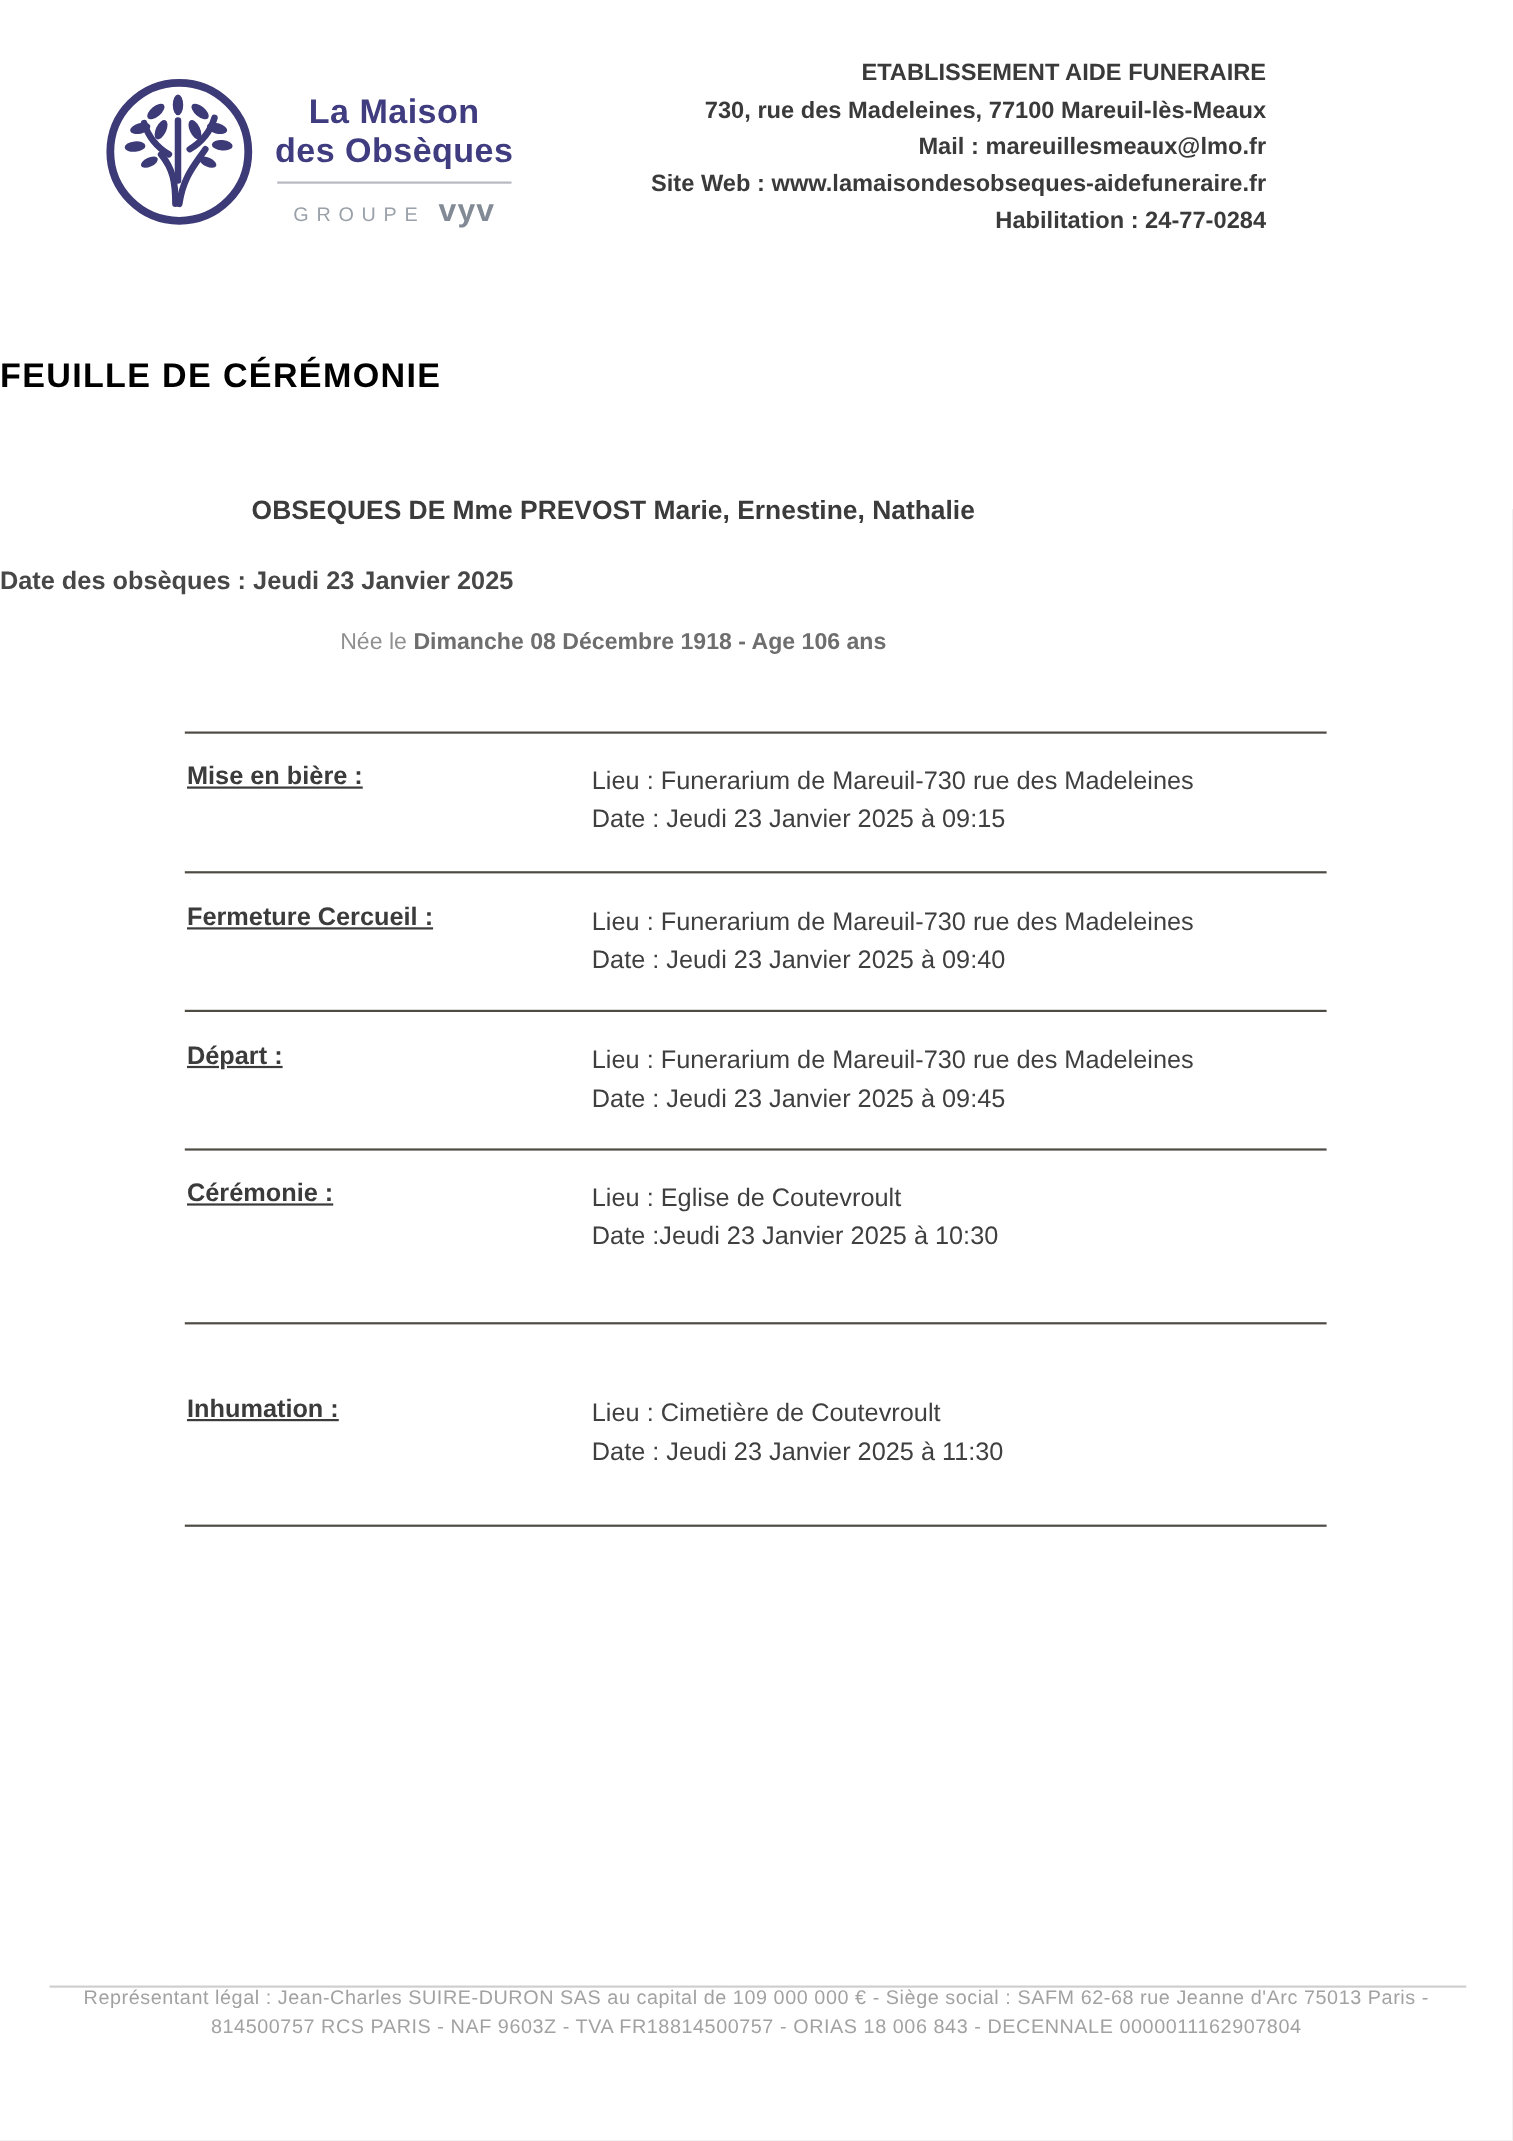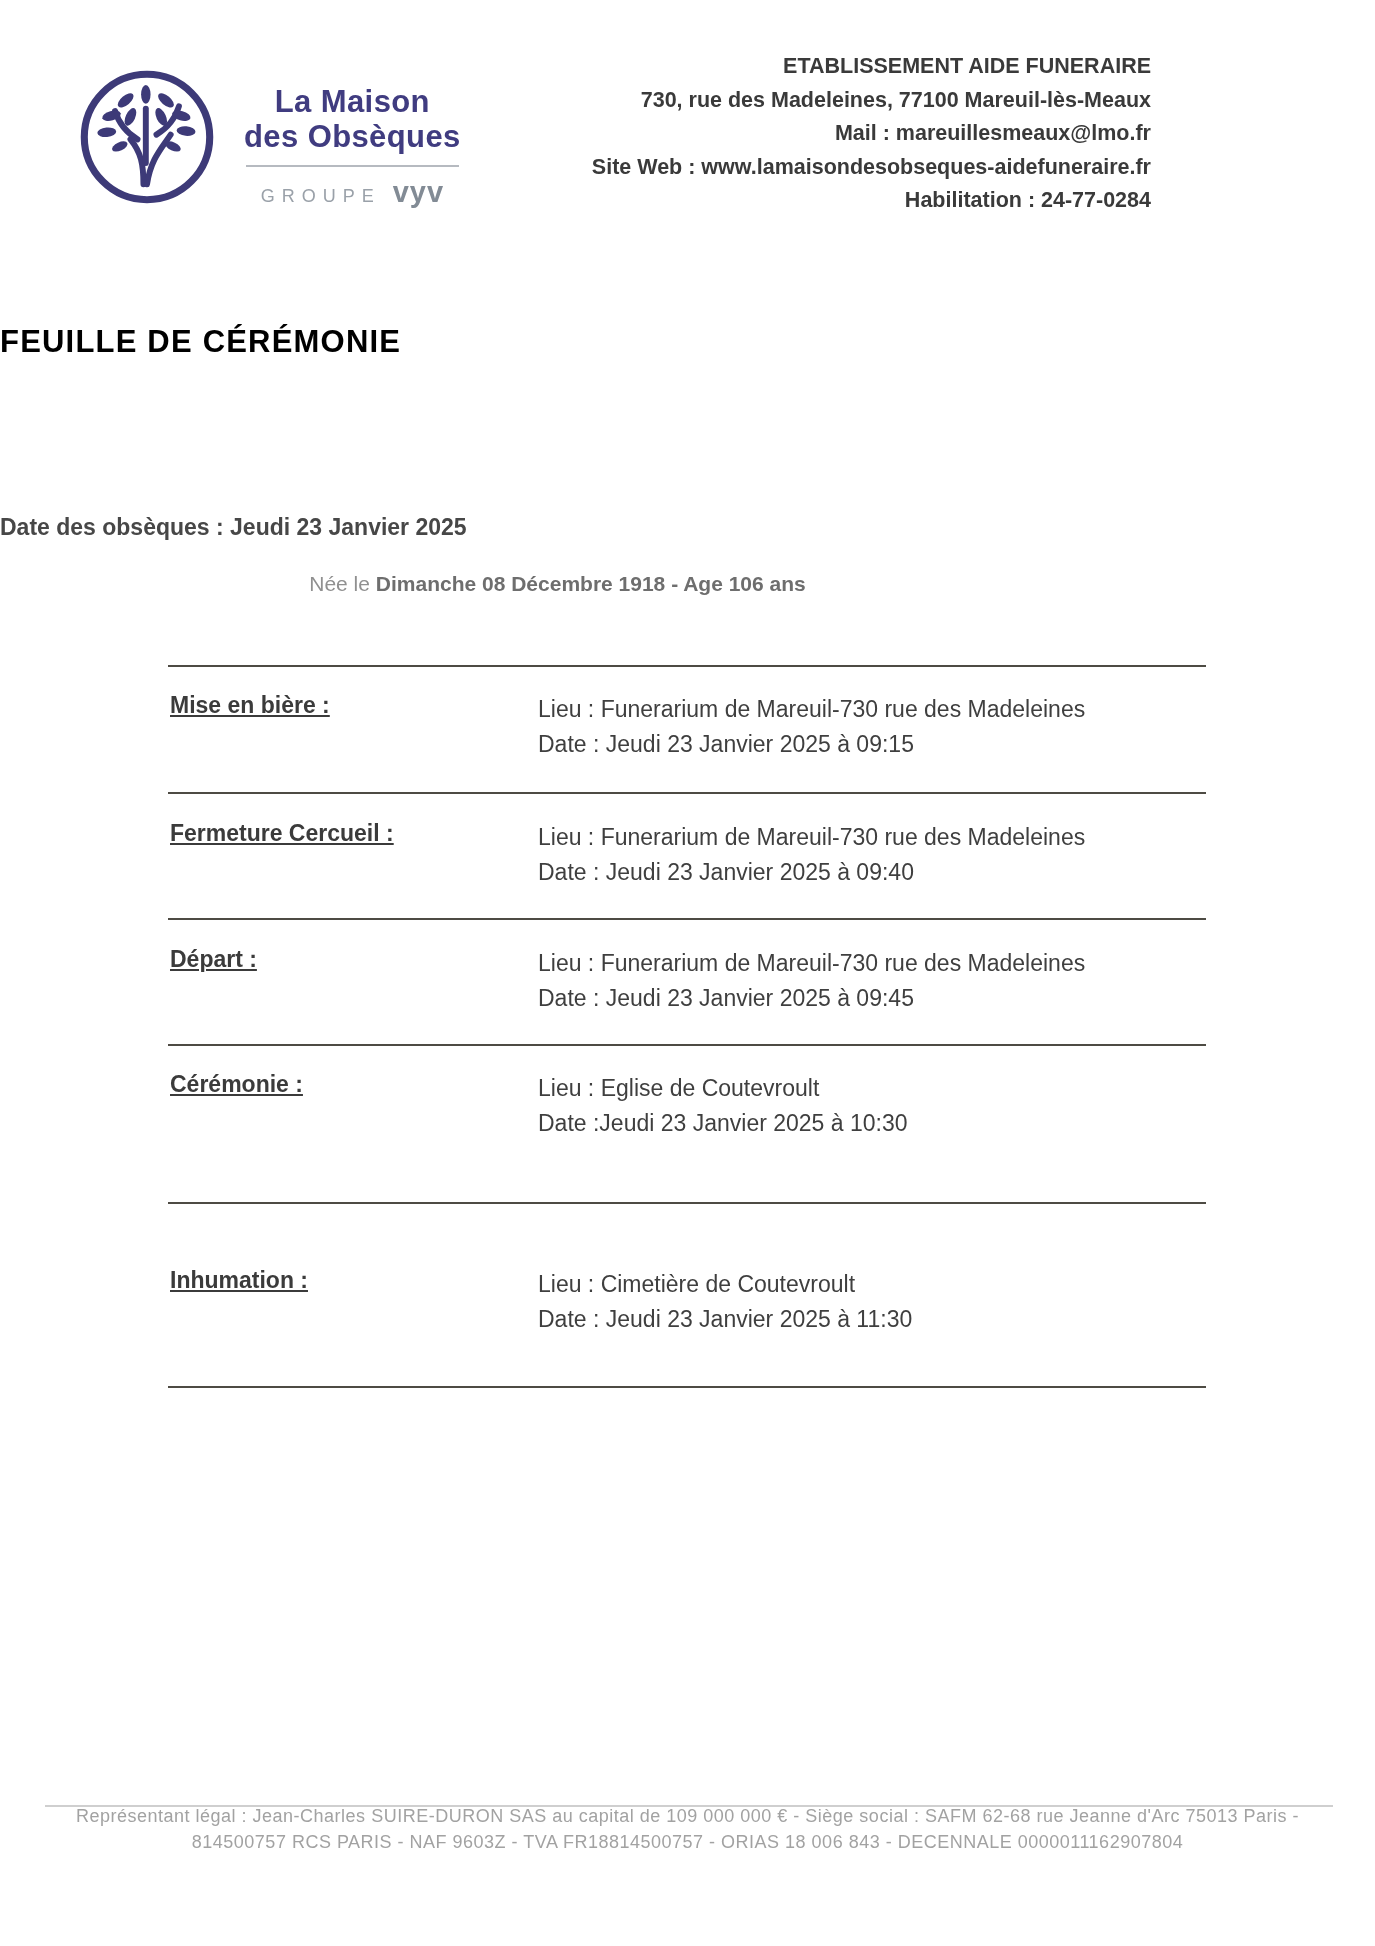--- a/index.html
+++ b/index.html
@@ -3,21 +3,21 @@
 <meta charset="utf-8">
 <style>
   html,body { margin:0; padding:0; background:#e8e8e8; }
   .page {
     position:relative; width:1375px; height:1946px; margin:0 auto;
     background:#ffffff; overflow:hidden;
     font-family:"Liberation Sans","DejaVu Sans",sans-serif; color:#3b3b3b;
   }
 
   
-  .logo-block { position:absolute; left:76px; top:64px; display:flex; align-items:center; gap:26px; }
+  .logo-block { position:absolute; left:92px; top:64px; display:flex; align-items:flex-end; gap:16px; }
   .tree-svg { width:142px; height:142px; }
   .brand { padding-top:20px; text-align:center; }
   .brand-name { font-size:31px; font-weight:bold; color:#403c80; line-height:35px; letter-spacing:.4px; }
   .brand-rule { border:none; border-top:2px solid #b6bac0; margin:11px 2px 9px; }
   .groupe-row { display:flex; align-items:baseline; justify-content:center; gap:12px; }
   .groupe { font-size:18px; letter-spacing:7px; color:#9aa1a9; }
   .vyv { font-size:29px; font-weight:bold; color:#828b95; letter-spacing:1px; }
 
   .contact {
     position:absolute; top:50px; right:224px; text-align:right;
@@ -90,20 +90,21 @@
   <div class="contact">
     <div>ETABLISSEMENT AIDE FUNERAIRE</div>
     <div>730, rue des Madeleines, 77100 Mareuil-lès-Meaux</div>
     <div>Mail : mareuillesmeaux@lmo.fr</div>
     <div>Site Web : www.lamaisondesobseques-aidefuneraire.fr</div>
     <div>Habilitation : 24-77-0284</div>
   </div>
 
   <div class="doc-title">FEUILLE DE CÉRÉMONIE</div>
 
+  <div class="obseques">OBSEQUES DE Mme PREVOST Marie, Ernestine, Nathalie</div>
   <div class="funeral-date">Date des obsèques : Jeudi 23 Janvier 2025</div>
   <div class="born">
     <span>Née le </span><b>Dimanche 08 Décembre 1918 - Age 106 ans</b>
   </div>
 
   <div class="hr" style="top:665px"></div>
   <div class="hr" style="top:792px"></div>
   <div class="hr" style="top:918px"></div>
   <div class="hr" style="top:1044px"></div>
   <div class="hr" style="top:1202px"></div>

